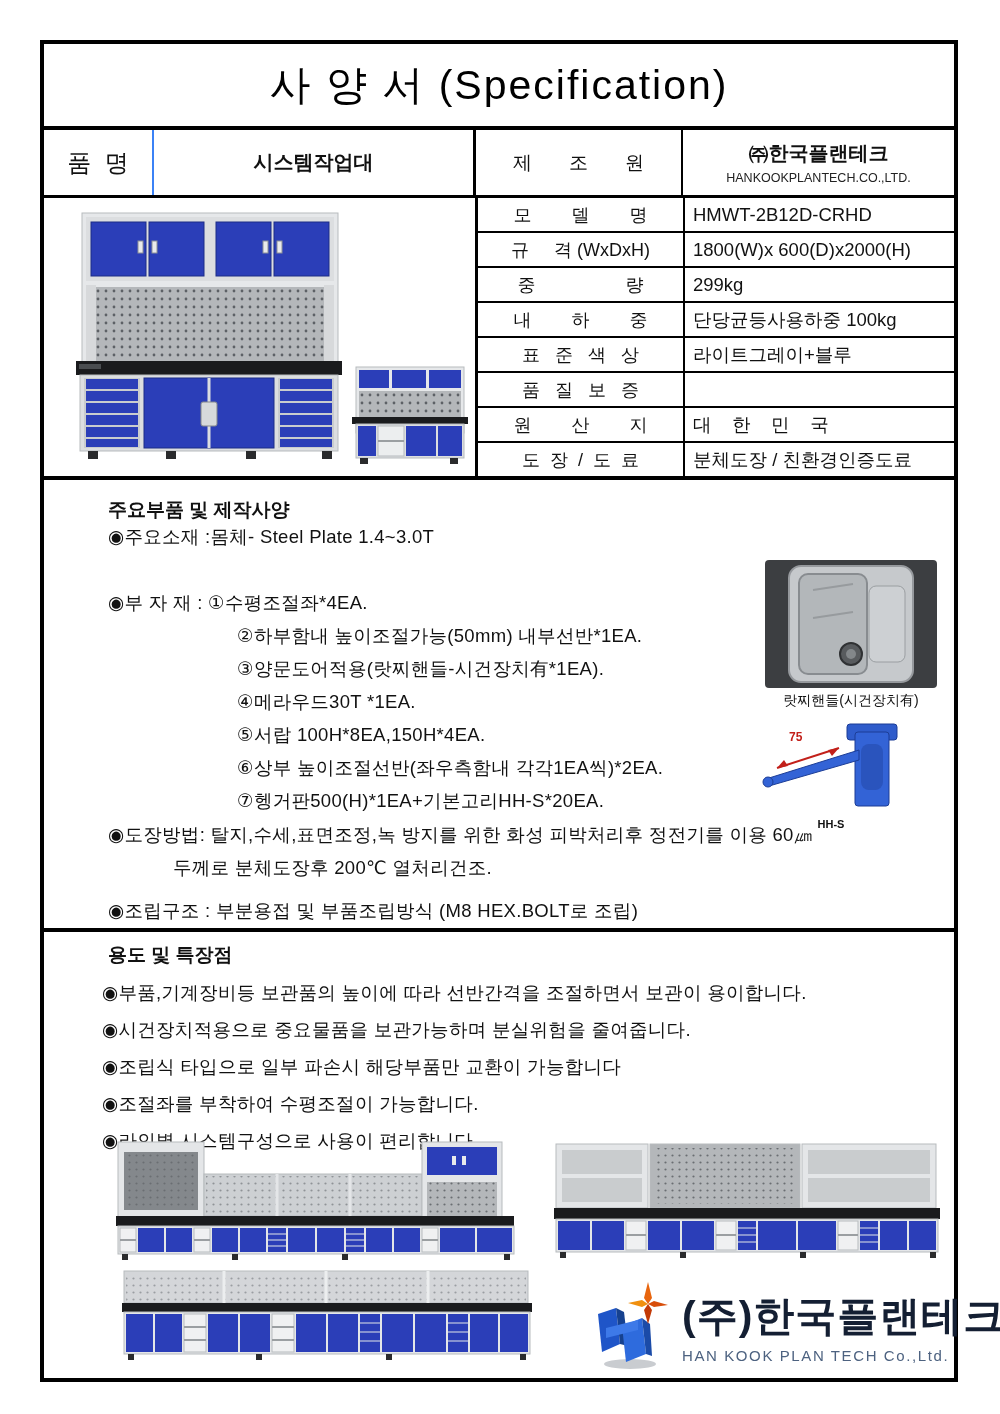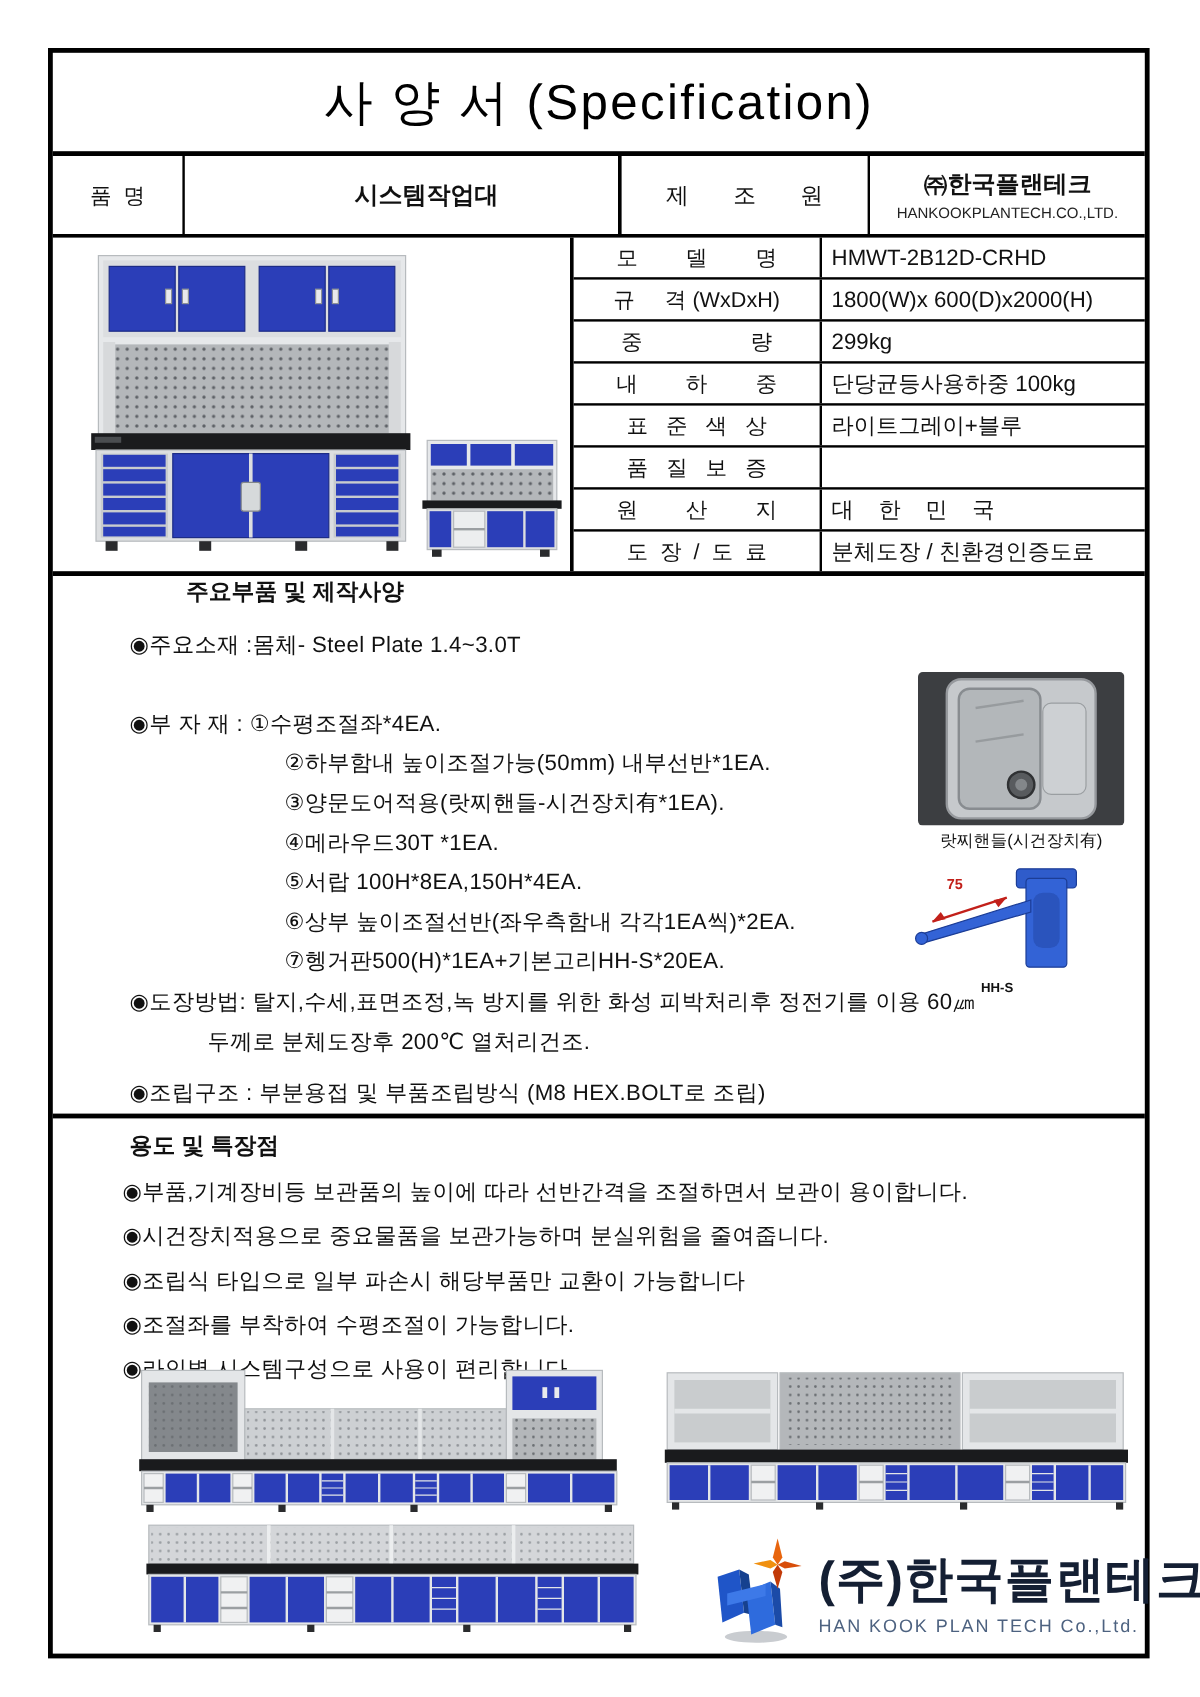--- a/index.html
+++ b/index.html
@@ -7,22 +7,22 @@
   body{font-family:"Liberation Sans","DejaVu Sans",sans-serif;color:#111;}
   .page{position:relative;width:1000px;height:1414px;background:#fff;overflow:hidden;}
   .sheet{position:absolute;left:40px;top:40px;width:918px;height:1342px;border:4px solid #000;background:#fff;}
 
   
   .title-row{height:86px;border-bottom:4px solid #000;display:flex;align-items:center;justify-content:center;}
   .title-row .t{font-size:41px;letter-spacing:2px;color:#000;}
 
   
   .hdr-row{height:68px;border-bottom:3px solid #000;display:flex;align-items:stretch;}
-  .hdr-row .c1{width:110px;border-right:2px solid #000000;display:flex;align-items:center;justify-content:center;font-size:18px;white-space:pre;}
-  .hdr-row .c2{width:322px;border-right:3px solid #000;display:flex;align-items:center;justify-content:center;font-size:20px;font-weight:bold;margin-left:42px;}
+  .hdr-row .c1{width:110px;border-right:2px solid #3b82f6;display:flex;align-items:center;justify-content:center;font-size:24px;white-space:pre;}
+  .hdr-row .c2{width:322px;border-right:3px solid #000;display:flex;align-items:center;justify-content:center;font-size:20px;font-weight:bold;}
   .hdr-row .c3{width:207px;border-right:2px solid #000;display:flex;align-items:center;justify-content:center;font-size:19px;white-space:pre;}
   .hdr-row .c4{flex:1;display:flex;flex-direction:column;align-items:center;justify-content:center;gap:4px;}
   .hdr-row .c4 .kr{font-size:20px;font-weight:600;}
   .hdr-row .c4 .en{font-size:12.5px;color:#222;}
 
   
   .main-row{height:282px;border-bottom:4px solid #000;display:flex;}
   .img-cell{width:434px;border-right:3px solid #000;position:relative;display:flex;align-items:center;justify-content:center;overflow:hidden;}
   .spec-table{flex:1;display:flex;flex-direction:column;}
   .spec-row{flex:1;display:flex;align-items:stretch;border-bottom:2px solid #000;}
@@ -182,21 +182,21 @@
           <div class="val">대    한    민    국</div>
         </div>
         <div class="spec-row">
           <div class="lbl">도  장  /  도  료</div>
           <div class="val">분체도장 / 친환경인증도료</div>
         </div>
       </div>
     </div>
 
     <div class="parts-section">
-      <div class="sec-heading" style="left:64px;top:0;margin-left:47px;">주요부품 및 제작사양</div>
+      <div class="sec-heading" style="left:64px;top:17px;">주요부품 및 제작사양</div>
       <div class="line" style="left:64px;top:44px;">◉주요소재 :몸체- Steel Plate 1.4~3.0T</div>
       <div class="line" style="left:64px;top:110px;">◉부 자 재 : ①수평조절좌*4EA.</div>
       <div class="line" style="left:193px;top:143px;">②하부함내 높이조절가능(50mm) 내부선반*1EA.</div>
       <div class="line" style="left:193px;top:176px;">③양문도어적용(랏찌핸들-시건장치有*1EA).</div>
       <div class="line" style="left:193px;top:209px;">④메라우드30T *1EA.</div>
       <div class="line" style="left:193px;top:242px;">⑤서랍 100H*8EA,150H*4EA.</div>
       <div class="line" style="left:193px;top:275px;">⑥상부 높이조절선반(좌우측함내 각각1EA씩)*2EA.</div>
       <div class="line" style="left:193px;top:308px;">⑦헹거판500(H)*1EA+기본고리HH-S*20EA.</div>
       <div class="line" style="left:64px;top:342px;">◉도장방법: 탈지,수세,표면조정,녹 방지를 위한 화성 피박처리후 정전기를 이용 60㎛</div>
       <div class="line" style="left:129px;top:375px;">두께로 분체도장후 200℃ 열처리건조.</div>

